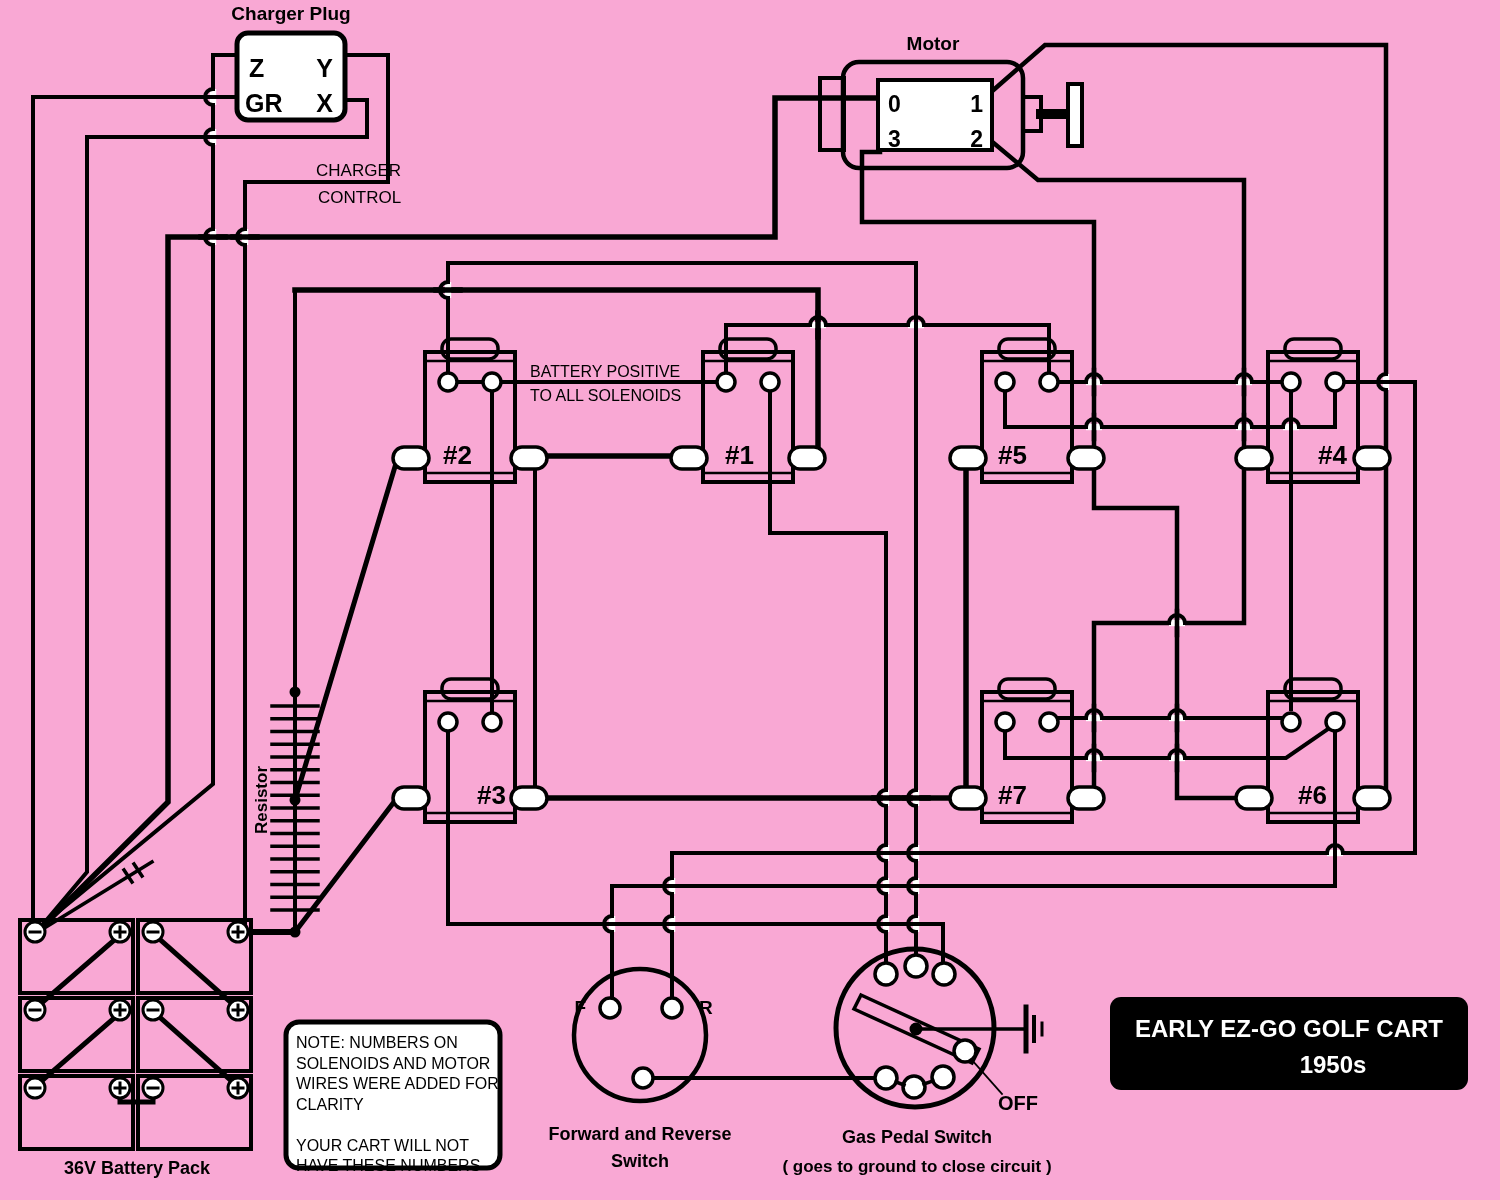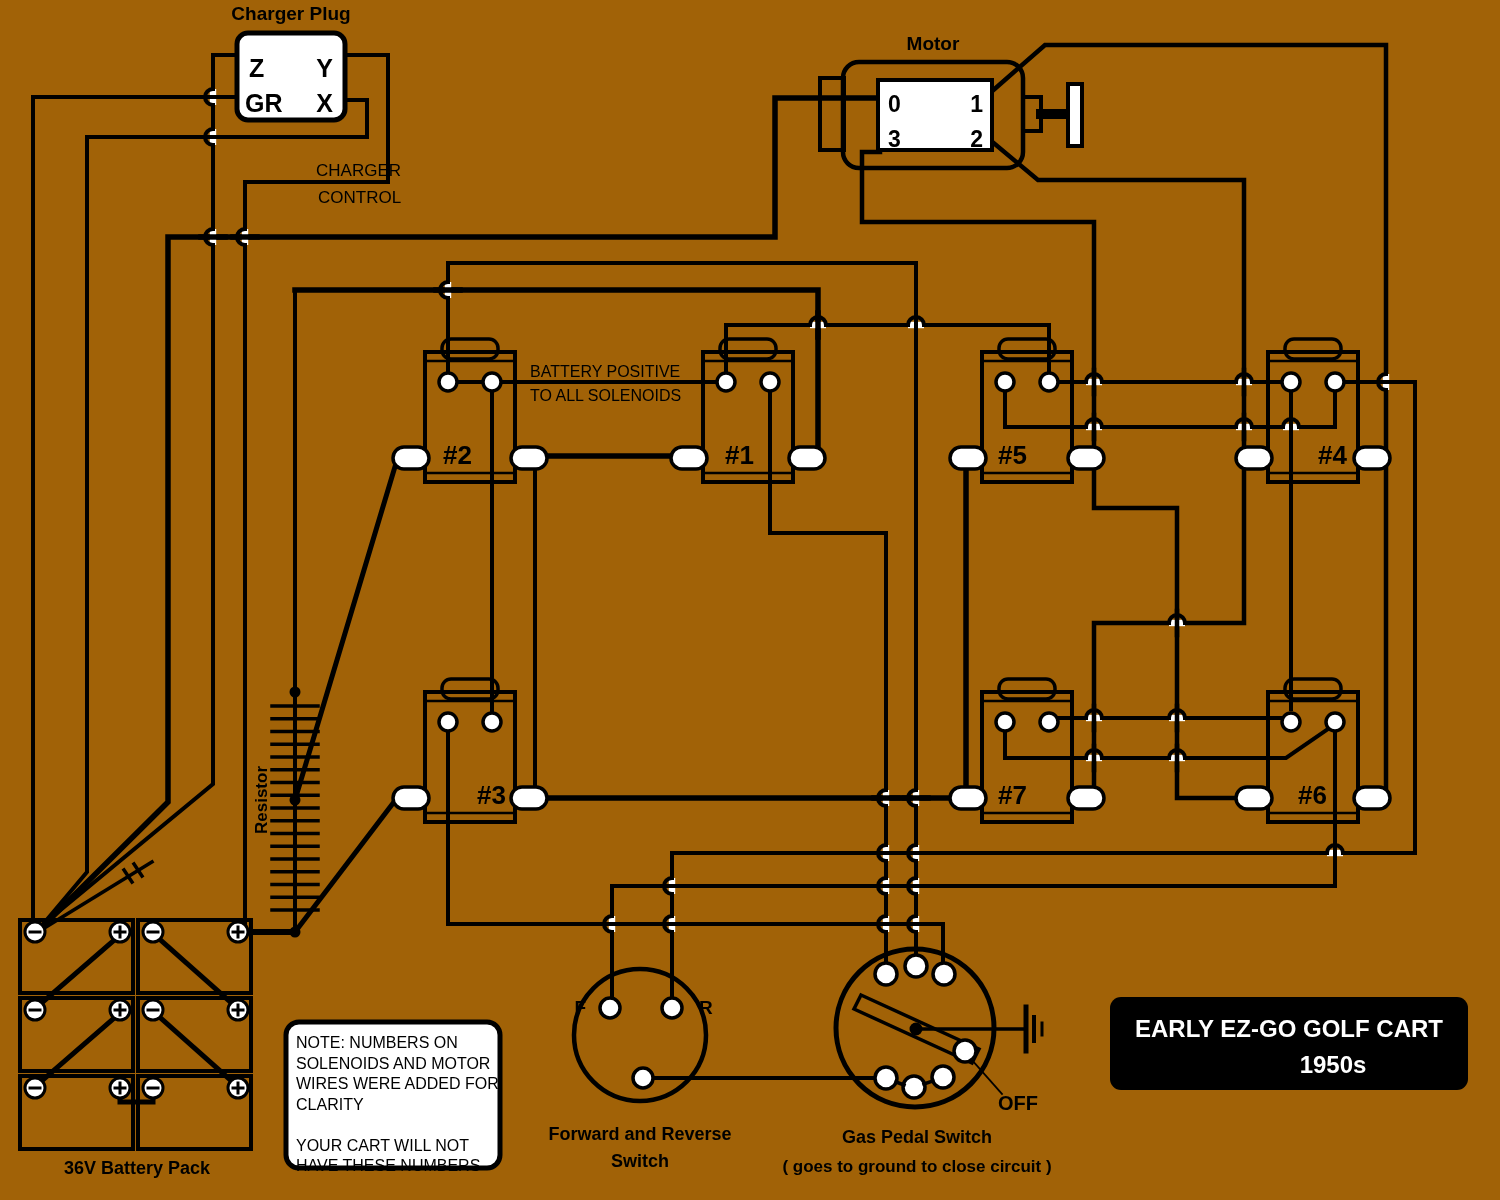--- a/index.html
+++ b/index.html
@@ -1,16 +1,16 @@
 <!DOCTYPE html>
 <html><head>
 <meta charset="utf-8">
 <style>
   html,body{margin:0;padding:0;background:#fff;}
-  .stage{width:1500px;height:1200px;position:relative;background:#a16207;overflow:hidden;}
+  .stage{width:1500px;height:1200px;position:relative;background:#f9a8d4;overflow:hidden;}
   svg{display:block;}
   text{font-family:"Liberation Sans","DejaVu Sans",sans-serif;fill:#000;}
   .t-bold{font-weight:bold;}
   .wire{fill:none;stroke:#000;stroke-linecap:square;stroke-linejoin:miter;}
   .shape{fill:none;stroke:#000;}
   .shape-w{fill:#fff;stroke:#000;}
 </style>
 </head>
 <body>
 

